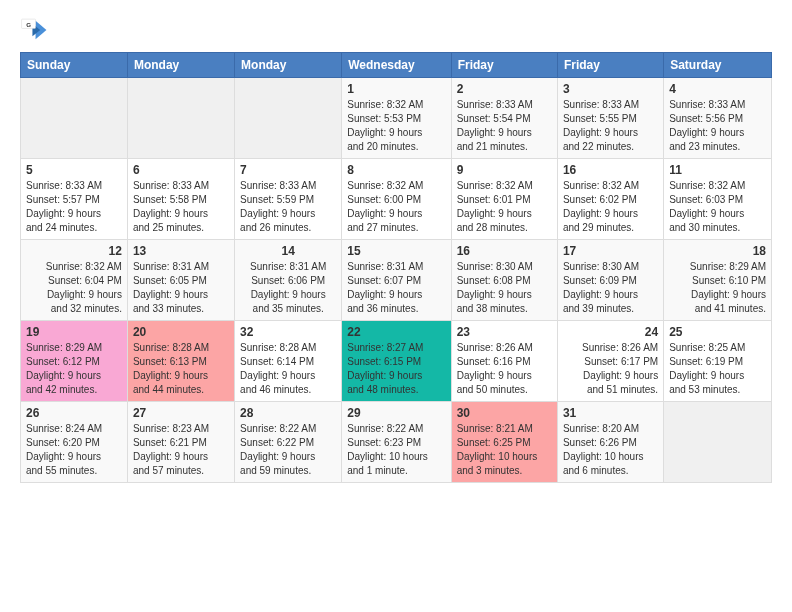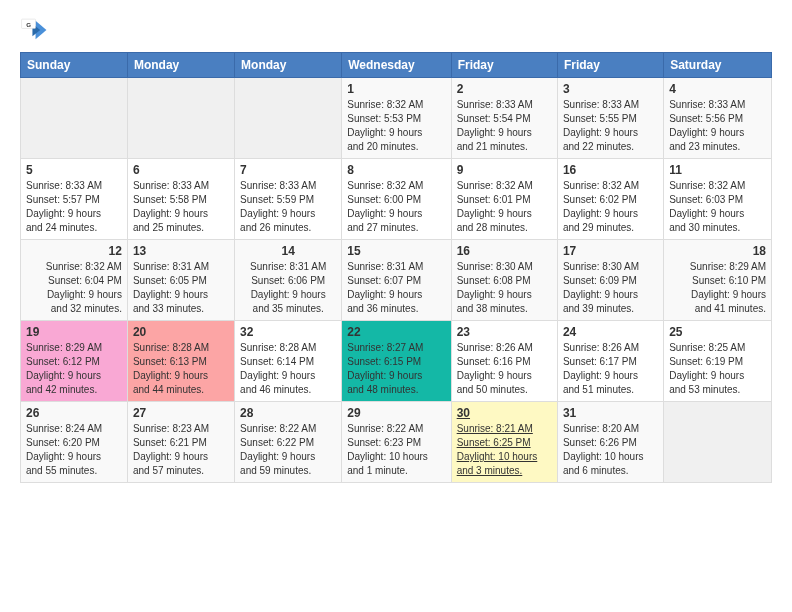--- a/index.html
+++ b/index.html
@@ -298,21 +298,21 @@
 Daylight: 9 hours
 and 48 minutes.</div>
           </td>
           <td style="background: rgb(255, 255, 255);">
             <span class="day-number">23</span>
             <div class="day-info" style="white-space: pre-line;">Sunrise: 8:26 AM
 Sunset: 6:16 PM
 Daylight: 9 hours
 and 50 minutes.</div>
           </td>
-          <td style="background: rgb(255, 255, 255);">
+          <td style="background: rgb(255, 255, 255); text-align: right;">
             <span class="day-number">24</span>
             <div class="day-info" style="white-space: pre-line;">Sunrise: 8:26 AM
 Sunset: 6:17 PM
 Daylight: 9 hours
 and 51 minutes.</div>
           </td>
           <td style="background: rgb(255, 255, 255);">
             <span class="day-number">25</span>
             <div class="day-info" style="white-space: pre-line;">Sunrise: 8:25 AM
 Sunset: 6:19 PM
@@ -342,21 +342,21 @@
 Daylight: 9 hours
 and 59 minutes.</div>
           </td>
           <td style="background: rgb(249, 249, 249);">
             <span class="day-number">29</span>
             <div class="day-info" style="white-space: pre-line;">Sunrise: 8:22 AM
 Sunset: 6:23 PM
 Daylight: 10 hours
 and 1 minute.</div>
           </td>
-          <td style="background: #fef9c3; text-decoration: underline;">
+          <td style="background: #fca5a5;">
             <span class="day-number">30</span>
             <div class="day-info" style="white-space: pre-line;">Sunrise: 8:21 AM
 Sunset: 6:25 PM
 Daylight: 10 hours
 and 3 minutes.</div>
           </td>
           <td style="background: rgb(249, 249, 249); margin-left: 18px;">
             <span class="day-number">31</span>
             <div class="day-info" style="white-space: pre-line;">Sunrise: 8:20 AM
 Sunset: 6:26 PM

